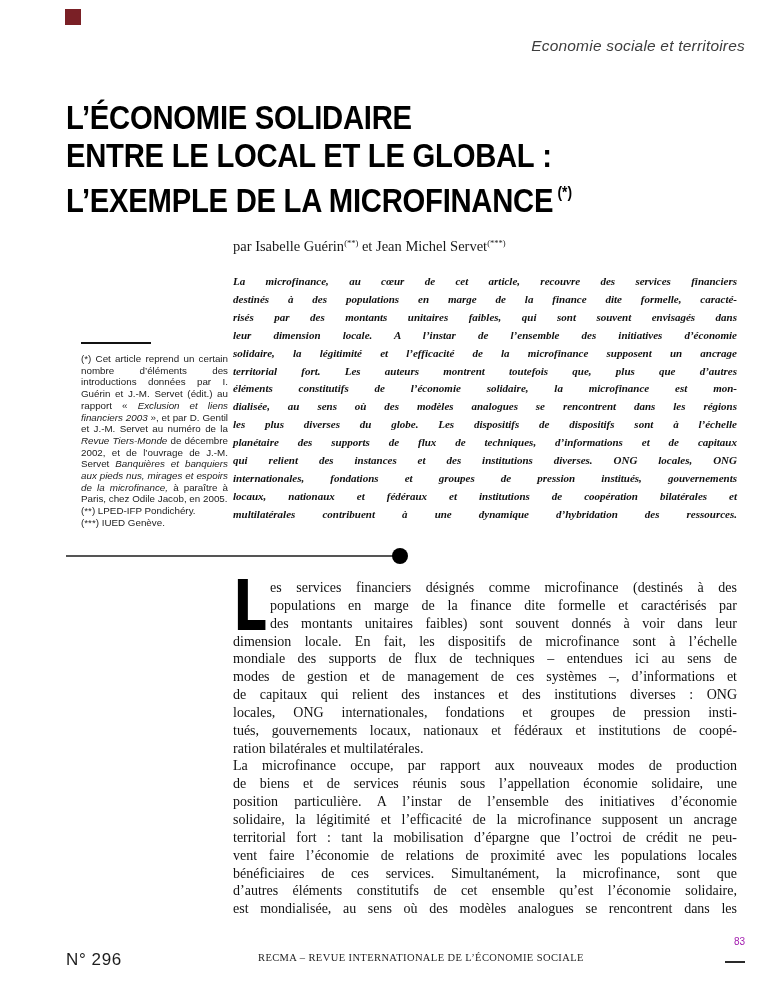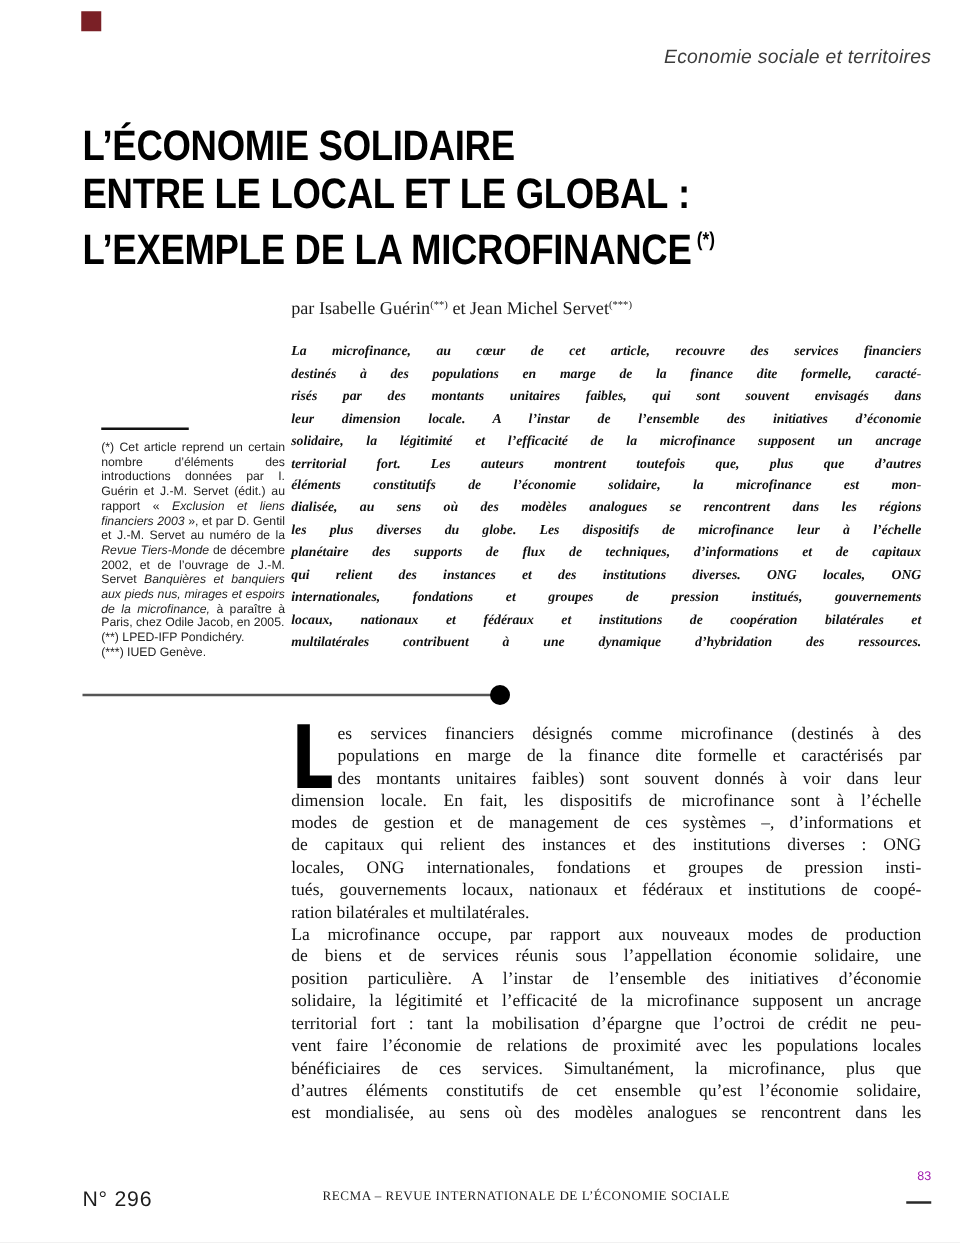--- a/index.html
+++ b/index.html
@@ -98,21 +98,21 @@
 
   <div class="abstract" id="abstract">
       <div class="abs-line">La microfinance, au cœur de cet article, recouvre des services financiers</div>
       <div class="abs-line">destinés à des populations en marge de la finance dite formelle, caracté-</div>
       <div class="abs-line">risés par des montants unitaires faibles, qui sont souvent envisagés dans</div>
       <div class="abs-line">leur dimension locale. A l’instar de l’ensemble des initiatives d’économie</div>
       <div class="abs-line">solidaire, la légitimité et l’efficacité de la microfinance supposent un ancrage</div>
       <div class="abs-line">territorial fort. Les auteurs montrent toutefois que, plus que d’autres</div>
       <div class="abs-line">éléments constitutifs de l’économie solidaire, la microfinance est mon-</div>
       <div class="abs-line">dialisée, au sens où des modèles analogues se rencontrent dans les régions</div>
-      <div class="abs-line">les plus diverses du globe. Les dispositifs de microfinance leur à l’échelle</div>
+      <div class="abs-line">les plus diverses du globe. Les dispositifs de dispositifs sont à l’échelle</div>
       <div class="abs-line">planétaire des supports de flux de techniques, d’informations et de capitaux</div>
       <div class="abs-line">qui relient des instances et des institutions diverses. ONG locales, ONG</div>
       <div class="abs-line">internationales, fondations et groupes de pression institués, gouvernements</div>
       <div class="abs-line">locaux, nationaux et fédéraux et institutions de coopération bilatérales et</div>
       <div class="abs-line">multilatérales contribuent à une dynamique d’hybridation des ressources.</div>
     </div>
 
   <div class="sidenote" id="sidenote">
     <div class="sidenote-rule"></div>
   <p><span>(*) Cet article reprend un certain nombre d’éléments des introductions données par I. Guérin et J.-M. Servet (édit.) au rapport «&nbsp;</span><i>Exclusion et liens financiers 2003</i><span>&nbsp;», et par D. Gentil et J.-M. Servet au numéro de la </span><i>Revue Tiers-Monde</i><span> de décembre 2002, et de l’ouvrage de J.-M. Servet </span><i>Banquières et banquiers aux pieds nus, mirages et espoirs de la microfinance,</i><span> à paraître à Paris, chez Odile Jacob, en 2005.</span></p>
@@ -122,32 +122,33 @@
 
   <div class="divider-line"></div>
   <div class="divider-dot"></div>
 
   <div class="body-text" id="body-text">
     <span class="dropcap">L</span>
   <div class="body-line ind">es services financiers désignés comme microfinance (destinés à des</div>
       <div class="body-line ind">populations en marge de la finance dite formelle et caractérisés par</div>
       <div class="body-line ind">des montants unitaires faibles) sont souvent donnés à voir dans leur</div>
       <div class="body-line">dimension locale. En fait, les dispositifs de microfinance sont à l’échelle</div>
+      <div class="body-line">mondiale des supports de flux de techniques – entendues ici au sens de</div>
       <div class="body-line">modes de gestion et de management de ces systèmes –, d’informations et</div>
       <div class="body-line">de capitaux qui relient des instances et des institutions diverses&nbsp;: ONG</div>
       <div class="body-line">locales, ONG internationales, fondations et groupes de pression insti-</div>
       <div class="body-line">tués, gouvernements locaux, nationaux et fédéraux et institutions de coopé-</div>
       <div class="body-line short">ration bilatérales et multilatérales.</div>
       <div class="body-line">La microfinance occupe, par rapport aux nouveaux modes de production</div>
       <div class="body-line">de biens et de services réunis sous l’appellation économie solidaire, une</div>
       <div class="body-line">position particulière. A l’instar de l’ensemble des initiatives d’économie</div>
       <div class="body-line">solidaire, la légitimité et l’efficacité de la microfinance supposent un ancrage</div>
       <div class="body-line">territorial fort&nbsp;: tant la mobilisation d’épargne que l’octroi de crédit ne peu-</div>
       <div class="body-line">vent faire l’économie de relations de proximité avec les populations locales</div>
-      <div class="body-line">bénéficiaires de ces services. Simultanément, la microfinance, plus que</div>
+      <div class="body-line">bénéficiaires de ces services. Simultanément, la microfinance, sont que</div>
       <div class="body-line">d’autres éléments constitutifs de cet ensemble qu’est l’économie solidaire,</div>
       <div class="body-line">est mondialisée, au sens où des modèles analogues se rencontrent dans les</div>
     </div>
 
   <div class="footer-issue">N° 296</div>
   <div class="footer-journal">RECMA – REVUE INTERNATIONALE DE L’ÉCONOMIE SOCIALE</div>
   <div class="footer-page">83</div>
   <div class="footer-page-rule"></div>
 
 </div>

